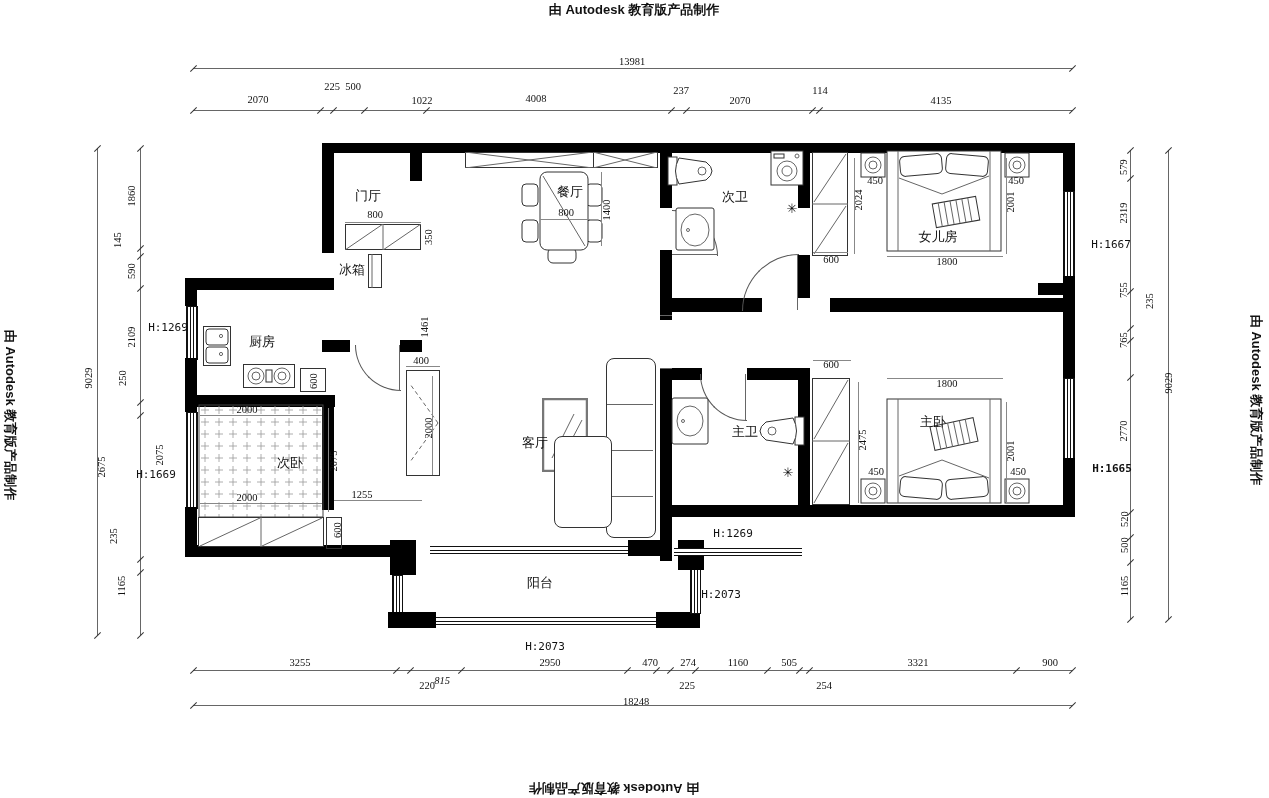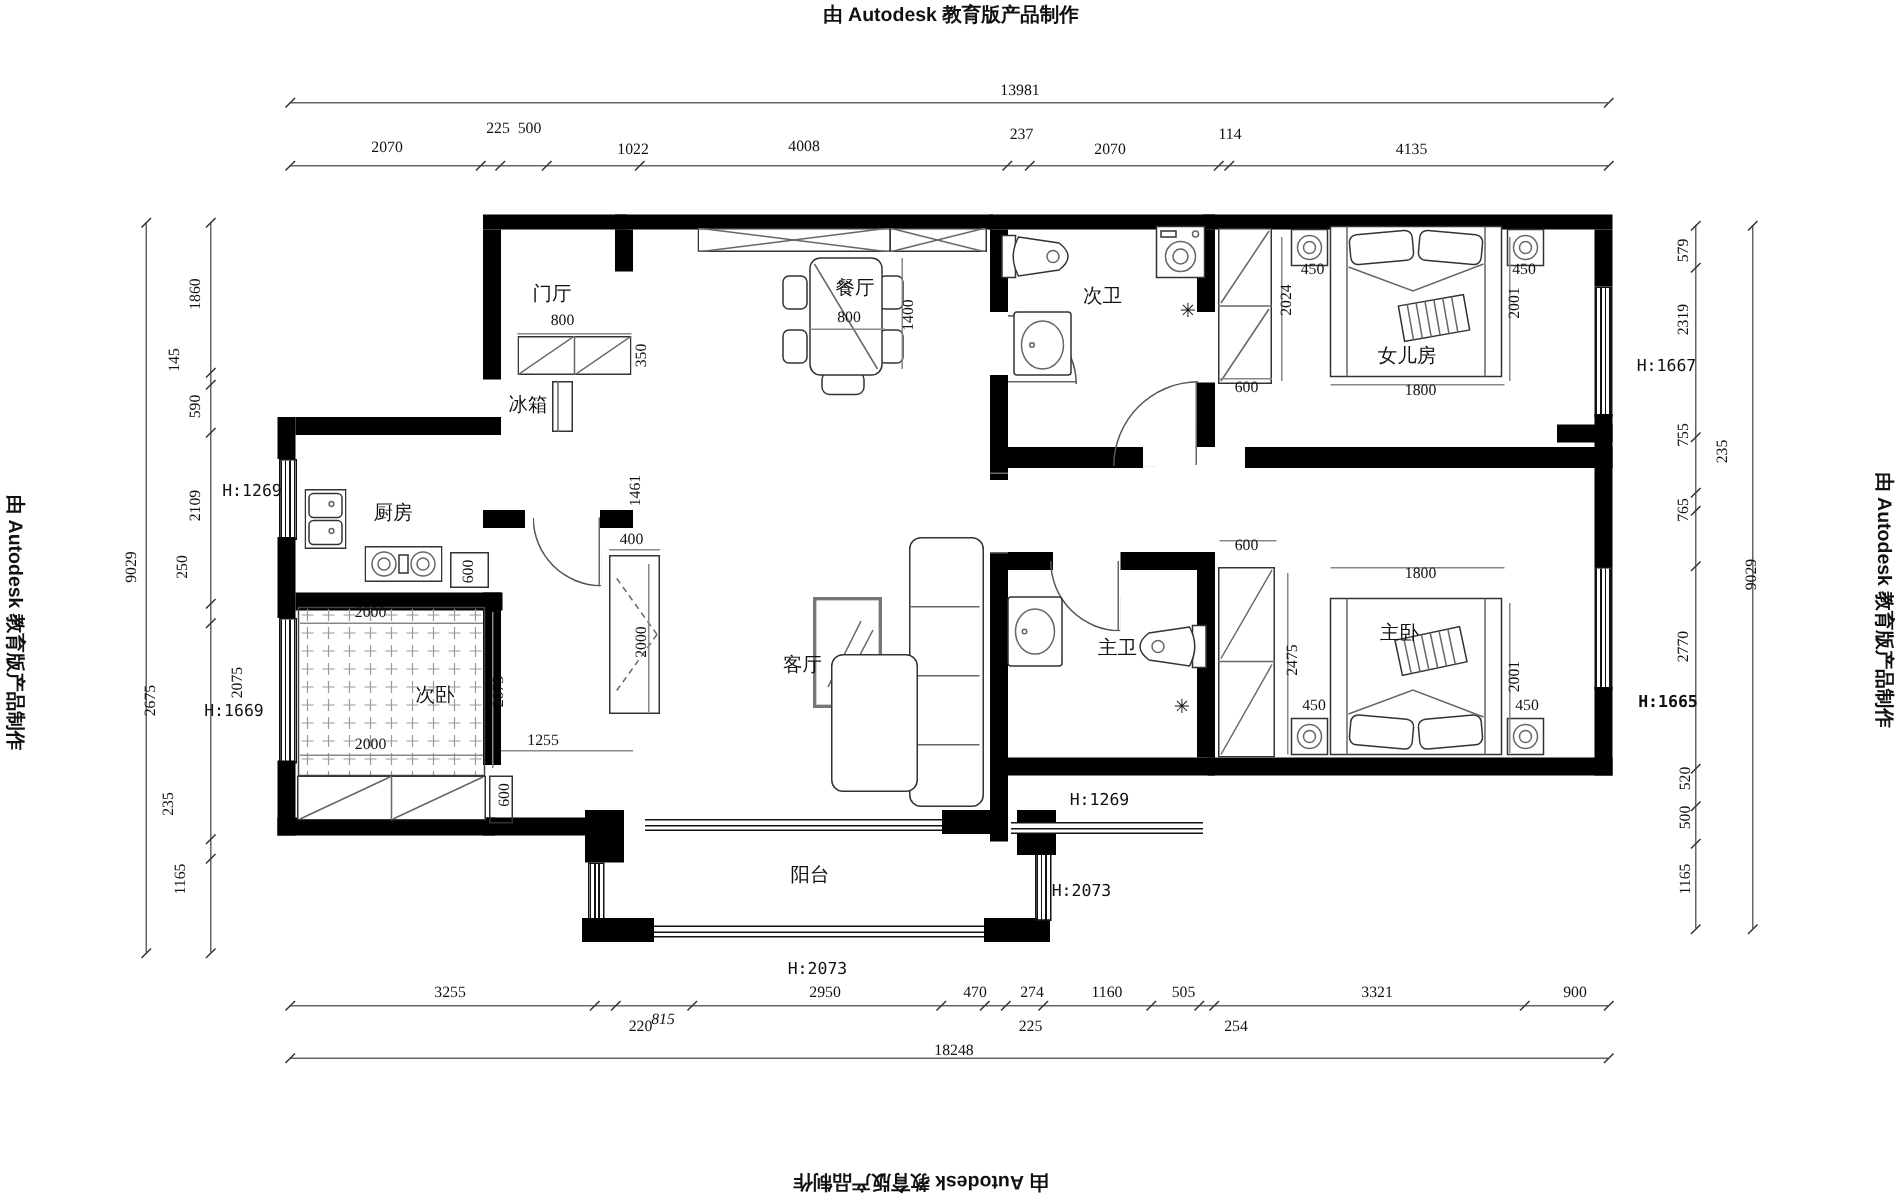--- a/index.html
+++ b/index.html
@@ -106,21 +106,21 @@
 
   <span class="dl" style="left:258px;top:99px;">2070</span>
   <span class="dl" style="left:332px;top:86px;">225</span>
   <span class="dl" style="left:353px;top:86px;">500</span>
   <span class="dl" style="left:382px;top:100px;margin-left:40px;">1022</span>
   <span class="dl" style="left:536px;top:98px;">4008</span>
   <span class="dl" style="left:681px;top:90px;text-align:center;">237</span>
   <span class="dl" style="left:740px;top:100px;">2070</span>
   <span class="dl" style="left:820px;top:90px;">114</span>
   <span class="dl" style="left:941px;top:100px;">4135</span>
-  <span class="dl" style="left:632px;top:61px;margin-left:48px;">13981</span>
+  <span class="dl" style="left:632px;top:61px;">13981</span>
 
   <span class="dl" style="left:300px;top:662px;">3255</span>
   <span class="dl" style="left:427px;top:685px;">220</span>
   <span class="dl" style="left:442px;top:680px;font-style:italic;">815</span>
   <span class="dl" style="left:550px;top:662px;">2950</span>
   <span class="dl" style="left:650px;top:662px;">470</span>
   <span class="dl" style="left:687px;top:685px;">225</span>
   <span class="dl" style="left:688px;top:662px;">274</span>
   <span class="dl" style="left:738px;top:662px;">1160</span>
   <span class="dl" style="left:789px;top:662px;">505</span>

